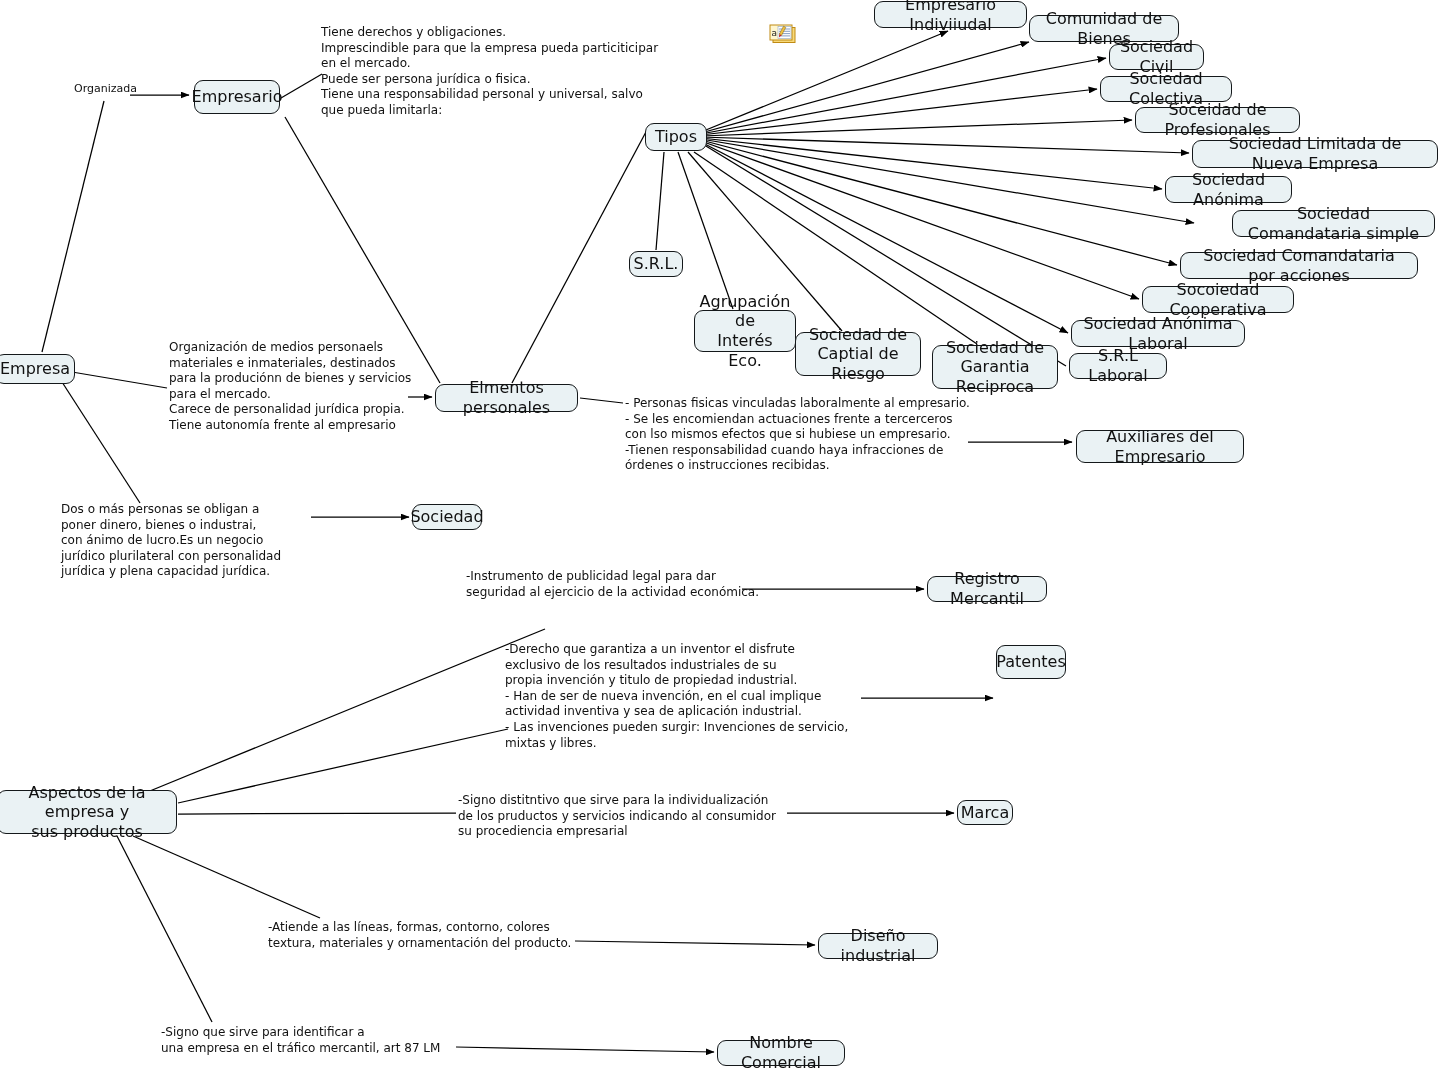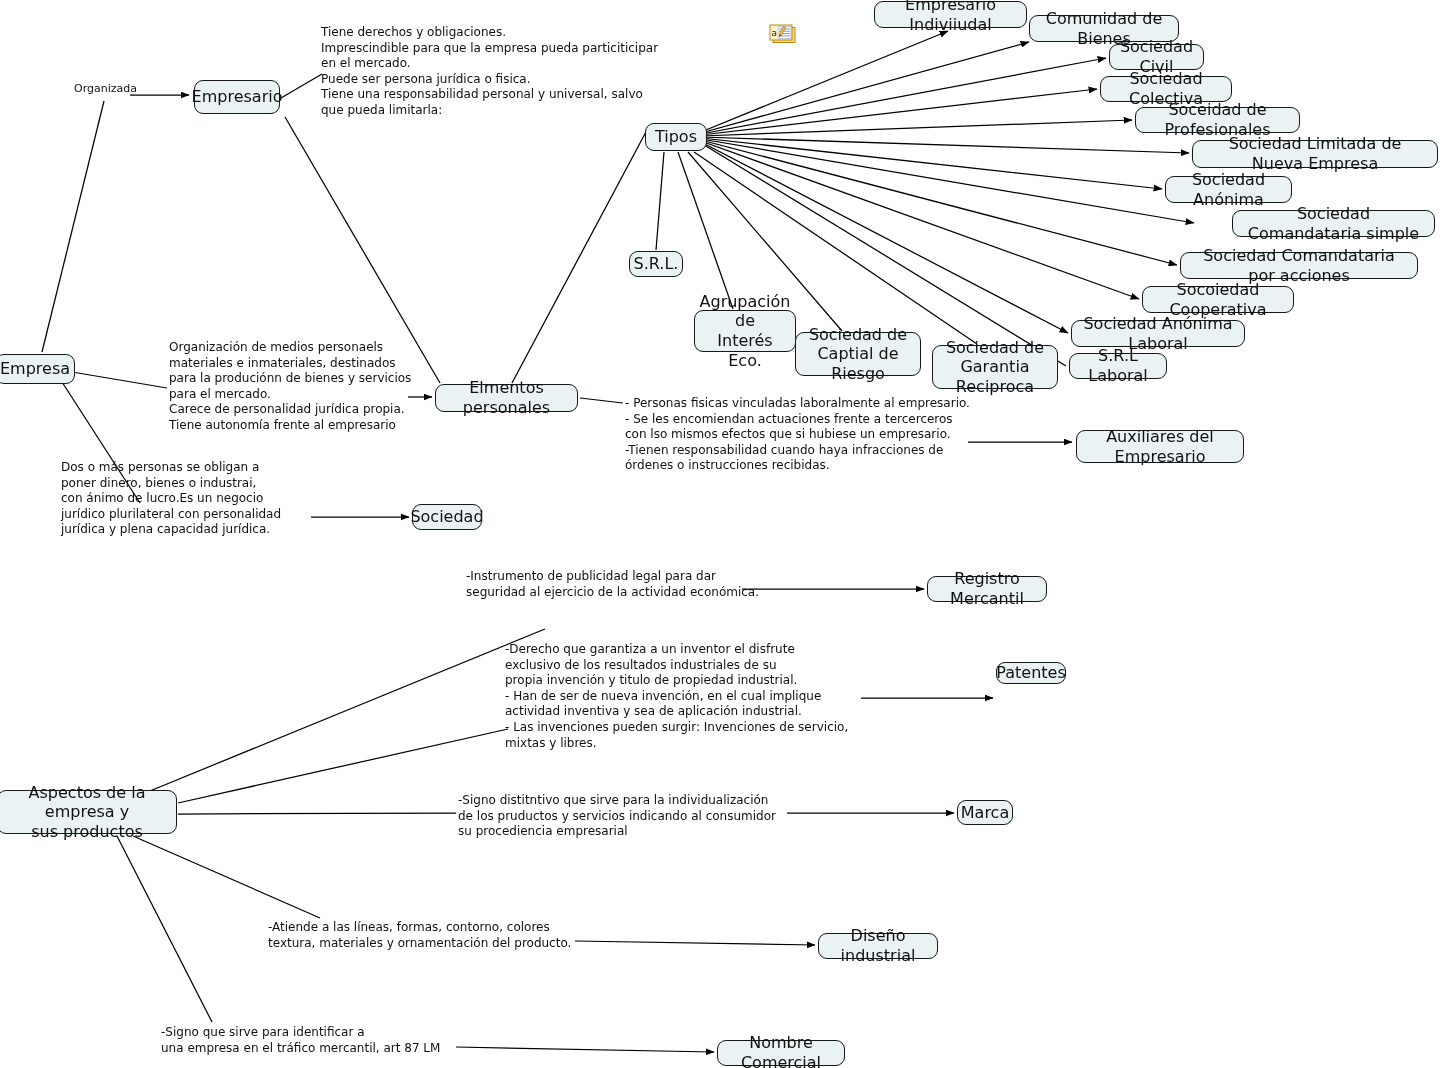--- a/index.html
+++ b/index.html
@@ -160,39 +160,39 @@
       <div class="node" style="width: 127px; height: 27px; left: 1165px; top: 176px;">Sociedad Anónima</div>
       <div class="node" style="width: 203px; height: 27px; left: 1197px; top: 210px; margin-left: 35px;">Sociedad Comandataria simple</div>
       <div class="node" style="width: 238px; height: 27px; left: 1180px; top: 252px;">Sociedad Comandataria por acciones</div>
       <div class="node" style="width: 152px; height: 27px; left: 1142px; top: 286px;">Socoiedad Cooperativa</div>
       <div class="node" style="width: 174px; height: 27px; left: 1071px; top: 320px;">Sociedad Anónima Laboral</div>
       <div class="node" style="width: 98px; height: 26px; left: 1069px; top: 353px;">S.R.L Laboral</div>
       <div class="node" style="width: 168px; height: 33px; left: 1076px; top: 430px;">Auxiliares del Empresario</div>
       <div class="node" style="width: 180px; height: 44px; left: -3px; top: 790px;">Aspectos de la empresa y
 sus productos</div>
       <div class="node" style="width: 120px; height: 26px; left: 927px; top: 576px;">Registro Mercantil</div>
-      <div class="node" style="width: 70px; height: 22px; left: 996px; top: 662px;">Patentes</div>
+      <div class="node" style="width: 70px; height: 34px; left: 996px; top: 645px;">Patentes</div>
       <div class="node" style="width: 56px; height: 25px; left: 957px; top: 800px;">Marca</div>
       <div class="node" style="width: 120px; height: 26px; left: 818px; top: 933px;">Diseño industrial</div>
       <div class="node" style="width: 128px; height: 26px; left: 717px; top: 1040px;">Nombre Comercial</div>
     </div>
   <div id="note-layer">
       <div class="note" style="left: 321px; top: 25px; width: 350px;">Tiene derechos y obligaciones.
 Imprescindible para que la empresa pueda particiticipar
  en el mercado.
 Puede ser persona jurídica o fisica.
 Tiene una responsabilidad personal y universal, salvo
 que pueda limitarla:</div>
       <div class="note" style="left: 169px; top: 340px; width: 260px;">Organización de medios personaels
 materiales e inmateriales, destinados
 para la produciónn de bienes y servicios
 para el mercado.
 Carece de personalidad jurídica propia.
 Tiene autonomía frente al empresario</div>
-      <div class="note" style="left: 61px; top: 460px; width: 250px;">Dos o más personas se obligan a
+      <div class="note" style="left: 61px; top: 502px; width: 250px;">Dos o más personas se obligan a
  poner dinero, bienes o industrai,
 con ánimo de lucro.Es un negocio
 jurídico plurilateral con personalidad
 jurídica y plena capacidad jurídica.</div>
       <div class="note" style="left: 625px; top: 396px; width: 360px;">- Personas fisicas vinculadas laboralmente al empresario.
 - Se les encomiendan actuaciones frente a tercerceros
 con lso mismos efectos que si hubiese un empresario.
 -Tienen responsabilidad cuando haya infracciones de
 órdenes o instrucciones recibidas.</div>
       <div class="note" style="left: 444px; top: 569px; width: 310px; margin-left: 22px;">-Instrumento de publicidad legal para dar

